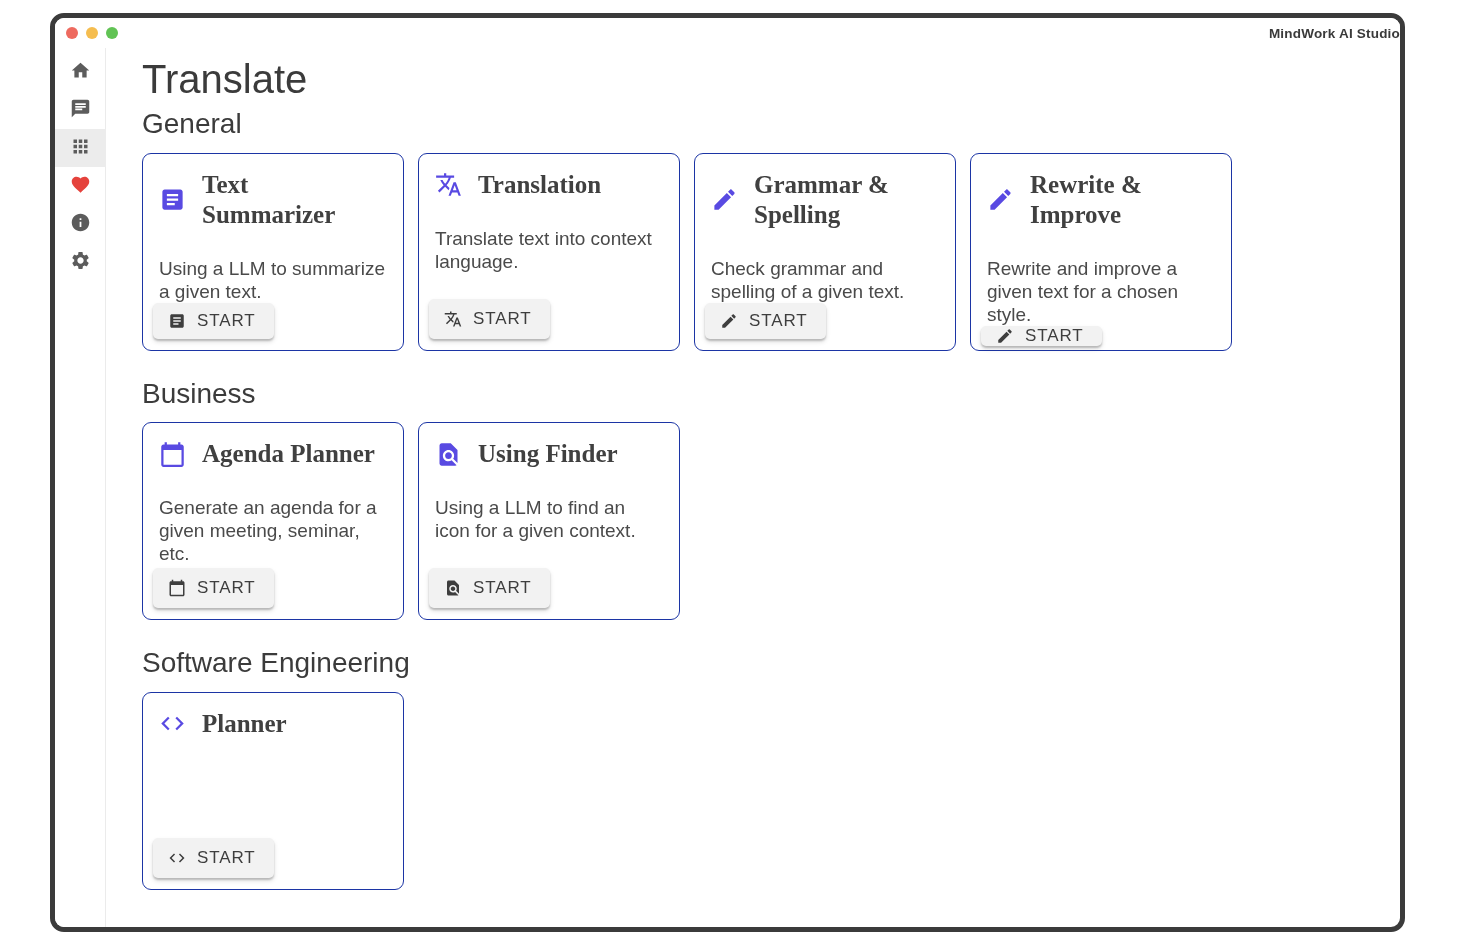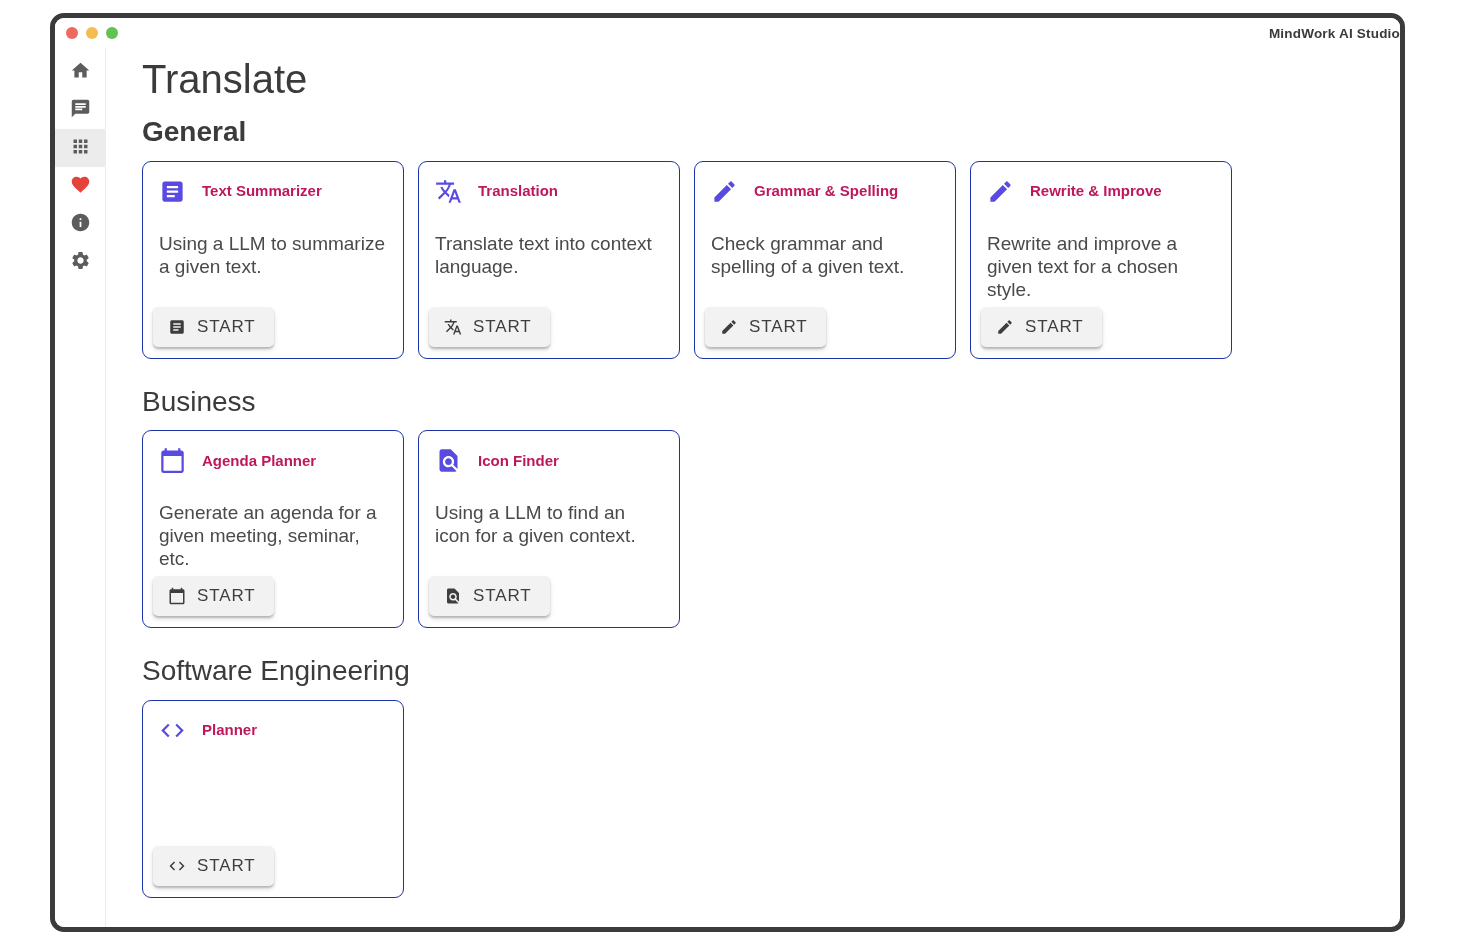--- a/index.html
+++ b/index.html
@@ -35,30 +35,30 @@
   .nav-item{
     width:51px;height:38px;display:flex;align-items:center;justify-content:center;
     color:#5c5c5c;cursor:pointer;
   }
   .nav-item.selected{background:#ececec;}
   .nav-item svg{width:21px;height:21px;fill:currentColor;}
   .nav-item.heart-item{color:var(--heart-red);}
   .main{flex:1;padding:6px 20px 0 36px;overflow:hidden;}
   .page-title{font-size:40px;font-weight:400;color:#3b3b3b;margin:2px 0 0;line-height:1.18;}
   .section-heading{font-size:28px;font-weight:400;color:#3b3b3b;margin:26px 0 12px;line-height:1.2;}
-  .section:first-of-type .section-heading{margin-top:12px;font-weight:bold;}
+  .section:first-of-type .section-heading{margin-top:4px;}
   .cards-row{display:flex;gap:14px;}
   .card{
     width:262px;height:198px;border:1.5px solid var(--card-border);border-radius:9px;
     padding:16px 16px 11px;display:flex;flex-direction:column;background:#fff;
   }
   .card-header{display:flex;align-items:center;gap:16px;}
   .card-header .c-icon{width:27px;height:27px;flex:none;color:var(--accent);display:flex;}
   .card-header svg{width:27px;height:27px;fill:currentColor;}
-  .card-title{font-size:15px;font-weight:600;color:#be185d;line-height:1.2;}
+  .card-title{font-size:25px;font-weight:600;color:#404040;line-height:1.2;font-family:Liberation Serif, serif;}
   .card-desc{margin-top:27px;font-size:19px;line-height:23px;color:#4a4a4a;}
   .start-btn{
     margin-top:auto;margin-left:-6px;align-self:flex-start;display:inline-flex;align-items:center;gap:11px;
     height:40px;padding:0 18px 0 15px;background:#f2f2f2;border:none;border-radius:5px;
     box-shadow:0 2px 2px rgba(0,0,0,.2), 0 3px 5px rgba(0,0,0,.12);
     color:#3e3e3e;font-size:17px;font-weight:500;letter-spacing:.9px;cursor:pointer;
     font-family:inherit;
   }
   .start-btn .b-icon{width:18px;height:18px;display:flex;color:#3e3e3e;}
   .start-btn svg{width:18px;height:18px;fill:currentColor;}
@@ -216,21 +216,21 @@
       <span class="btn-label">START</span>
     </button>
   </div>
               <div class="card">
     <div class="card-header">
       <span class="c-icon">
                     <svg viewBox="0 0 24 24" aria-hidden="true">
                       <path d="M20 19.59V8l-6-6H6c-1.1 0-1.99.9-1.99 2L4 20c0 1.1.89 2 2 2h12c.45 0 .85-.15 1.19-.4l-4.43-4.43c-.8.52-1.74.83-2.76.83-2.76 0-5-2.24-5-5s2.24-5 5-5 5 2.24 5 5c0 1.02-.31 1.96-.83 2.75L20 19.59zM9 13c0 1.66 1.34 3 3 3s3-1.34 3-3-1.34-3-3-3-3 1.34-3 3z"></path>
                     </svg>
                   </span>
-      <span class="card-title">Icon Finder</span>
+      <span class="card-title">Using Finder</span>
     </div>
     <div class="card-desc">Using a LLM to find an icon for a given context.</div>
     <button class="start-btn">
       <span class="b-icon">
                     <svg viewBox="0 0 24 24" aria-hidden="true">
                       <path d="M20 19.59V8l-6-6H6c-1.1 0-1.99.9-1.99 2L4 20c0 1.1.89 2 2 2h12c.45 0 .85-.15 1.19-.4l-4.43-4.43c-.8.52-1.74.83-2.76.83-2.76 0-5-2.24-5-5s2.24-5 5-5 5 2.24 5 5c0 1.02-.31 1.96-.83 2.75L20 19.59zM9 13c0 1.66 1.34 3 3 3s3-1.34 3-3-1.34-3-3-3-3 1.34-3 3z"></path>
                     </svg>
                   </span>
       <span class="btn-label">START</span>
     </button>

